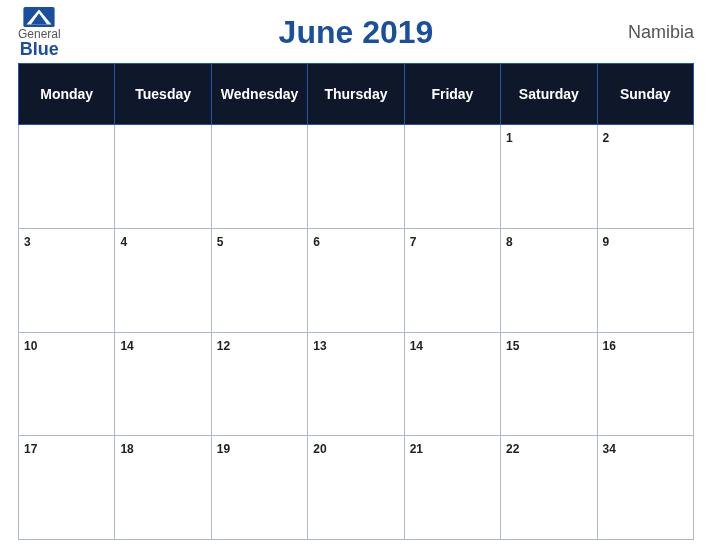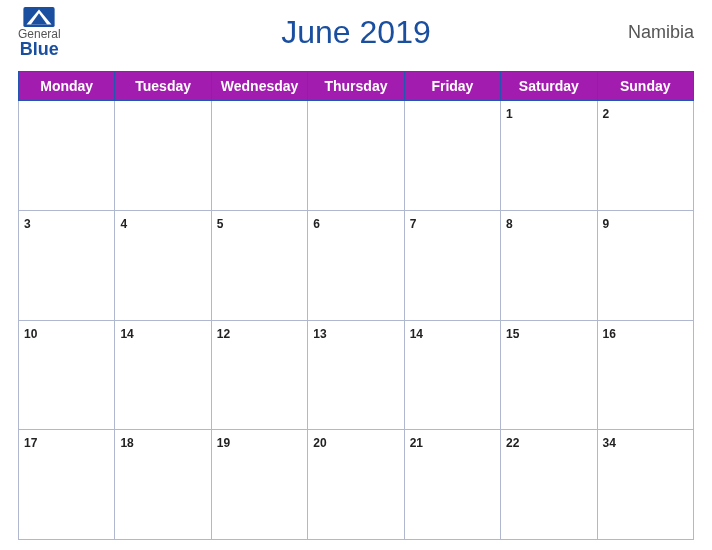--- a/index.html
+++ b/index.html
@@ -13,21 +13,21 @@
       align-items: center;
       padding: 10px 18px 10px 18px;
     }
 
     .header {
       width: 100%;
       display: flex;
       align-items: center;
       justify-content: center;
       position: relative;
-      margin-bottom: 20px;
+      margin-bottom: 12px;
       margin-top: 4px;
     }
 
     .logo {
       position: absolute;
       left: 0;
       display: flex;
       flex-direction: column;
       align-items: center;
       line-height: 1;
@@ -47,44 +47,44 @@
 
     .logo-icon {
       width: 32px;
       height: 20px;
       margin-bottom: 1px;
     }
 
     .title {
       font-size: 32px;
       color: #1a4fa0;
-      font-weight: normal;
+      font-weight: bold;
       text-align: center;
     }
 
     .country {
       position: absolute;
       right: 0;
       font-size: 18px;
       color: #555;
       top: 8px;
     }
 
     .calendar {
       width: 100%;
       border-collapse: collapse;
       border: 1px solid #b0b8d0;
       flex: 1;
     }
 
     .calendar th {
-      background-color: #a21caf;
+      background-color: #0f172a;
       color: #fff;
       text-align: center;
-      padding: 6px 0;
+      padding: 22px 0;
       font-size: 14px;
       font-weight: bold;
       border: 1px solid #2255b0;
     }
 
     .calendar td {
       border: 1px solid #b0b8d0;
       vertical-align: top;
       padding: 3px 5px;
       width: calc(100% / 7);

